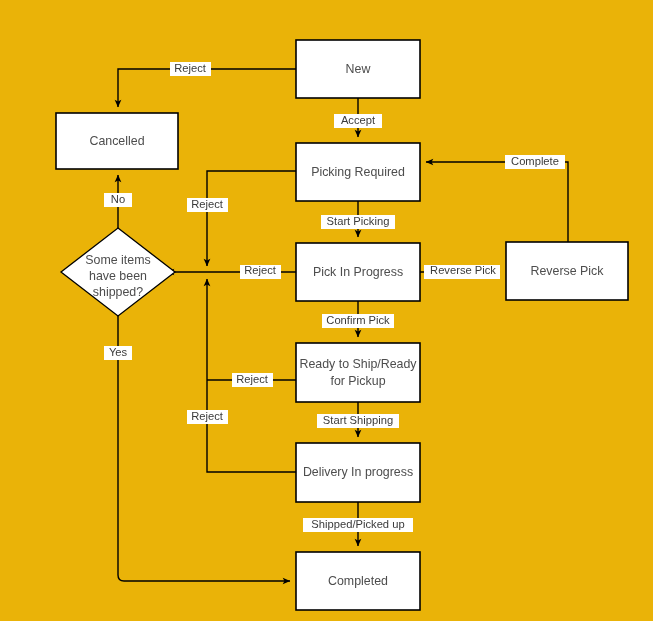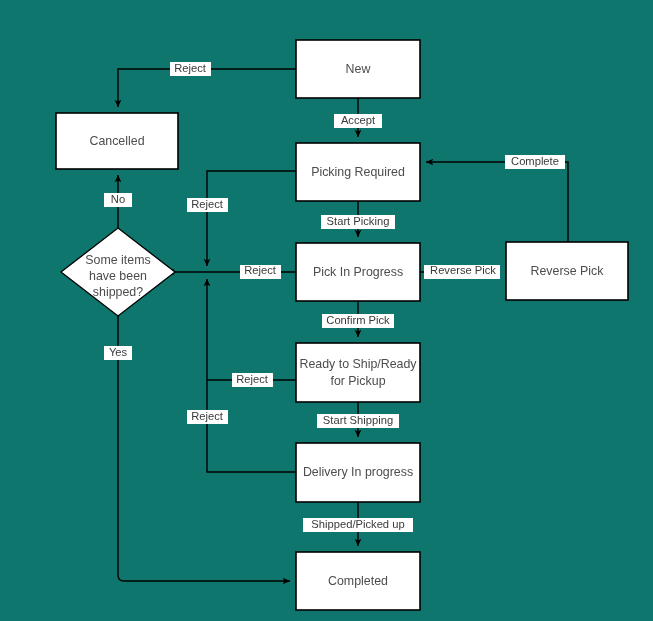--- a/index.html
+++ b/index.html
@@ -7,21 +7,21 @@
     padding: 0;
     background: #ffffff;
   }
   body {
     font-family: "Liberation Sans", sans-serif;
   }
   #canvas {
     position: relative;
     width: 653px;
     height: 621px;
-    background: #0f766e;
+    background: #eab308;
     overflow: hidden;
   }
   #flow-svg {
     position: absolute;
     top: 0;
     left: 0;
     width: 653px;
     height: 621px;
   }
   .node-rect {

